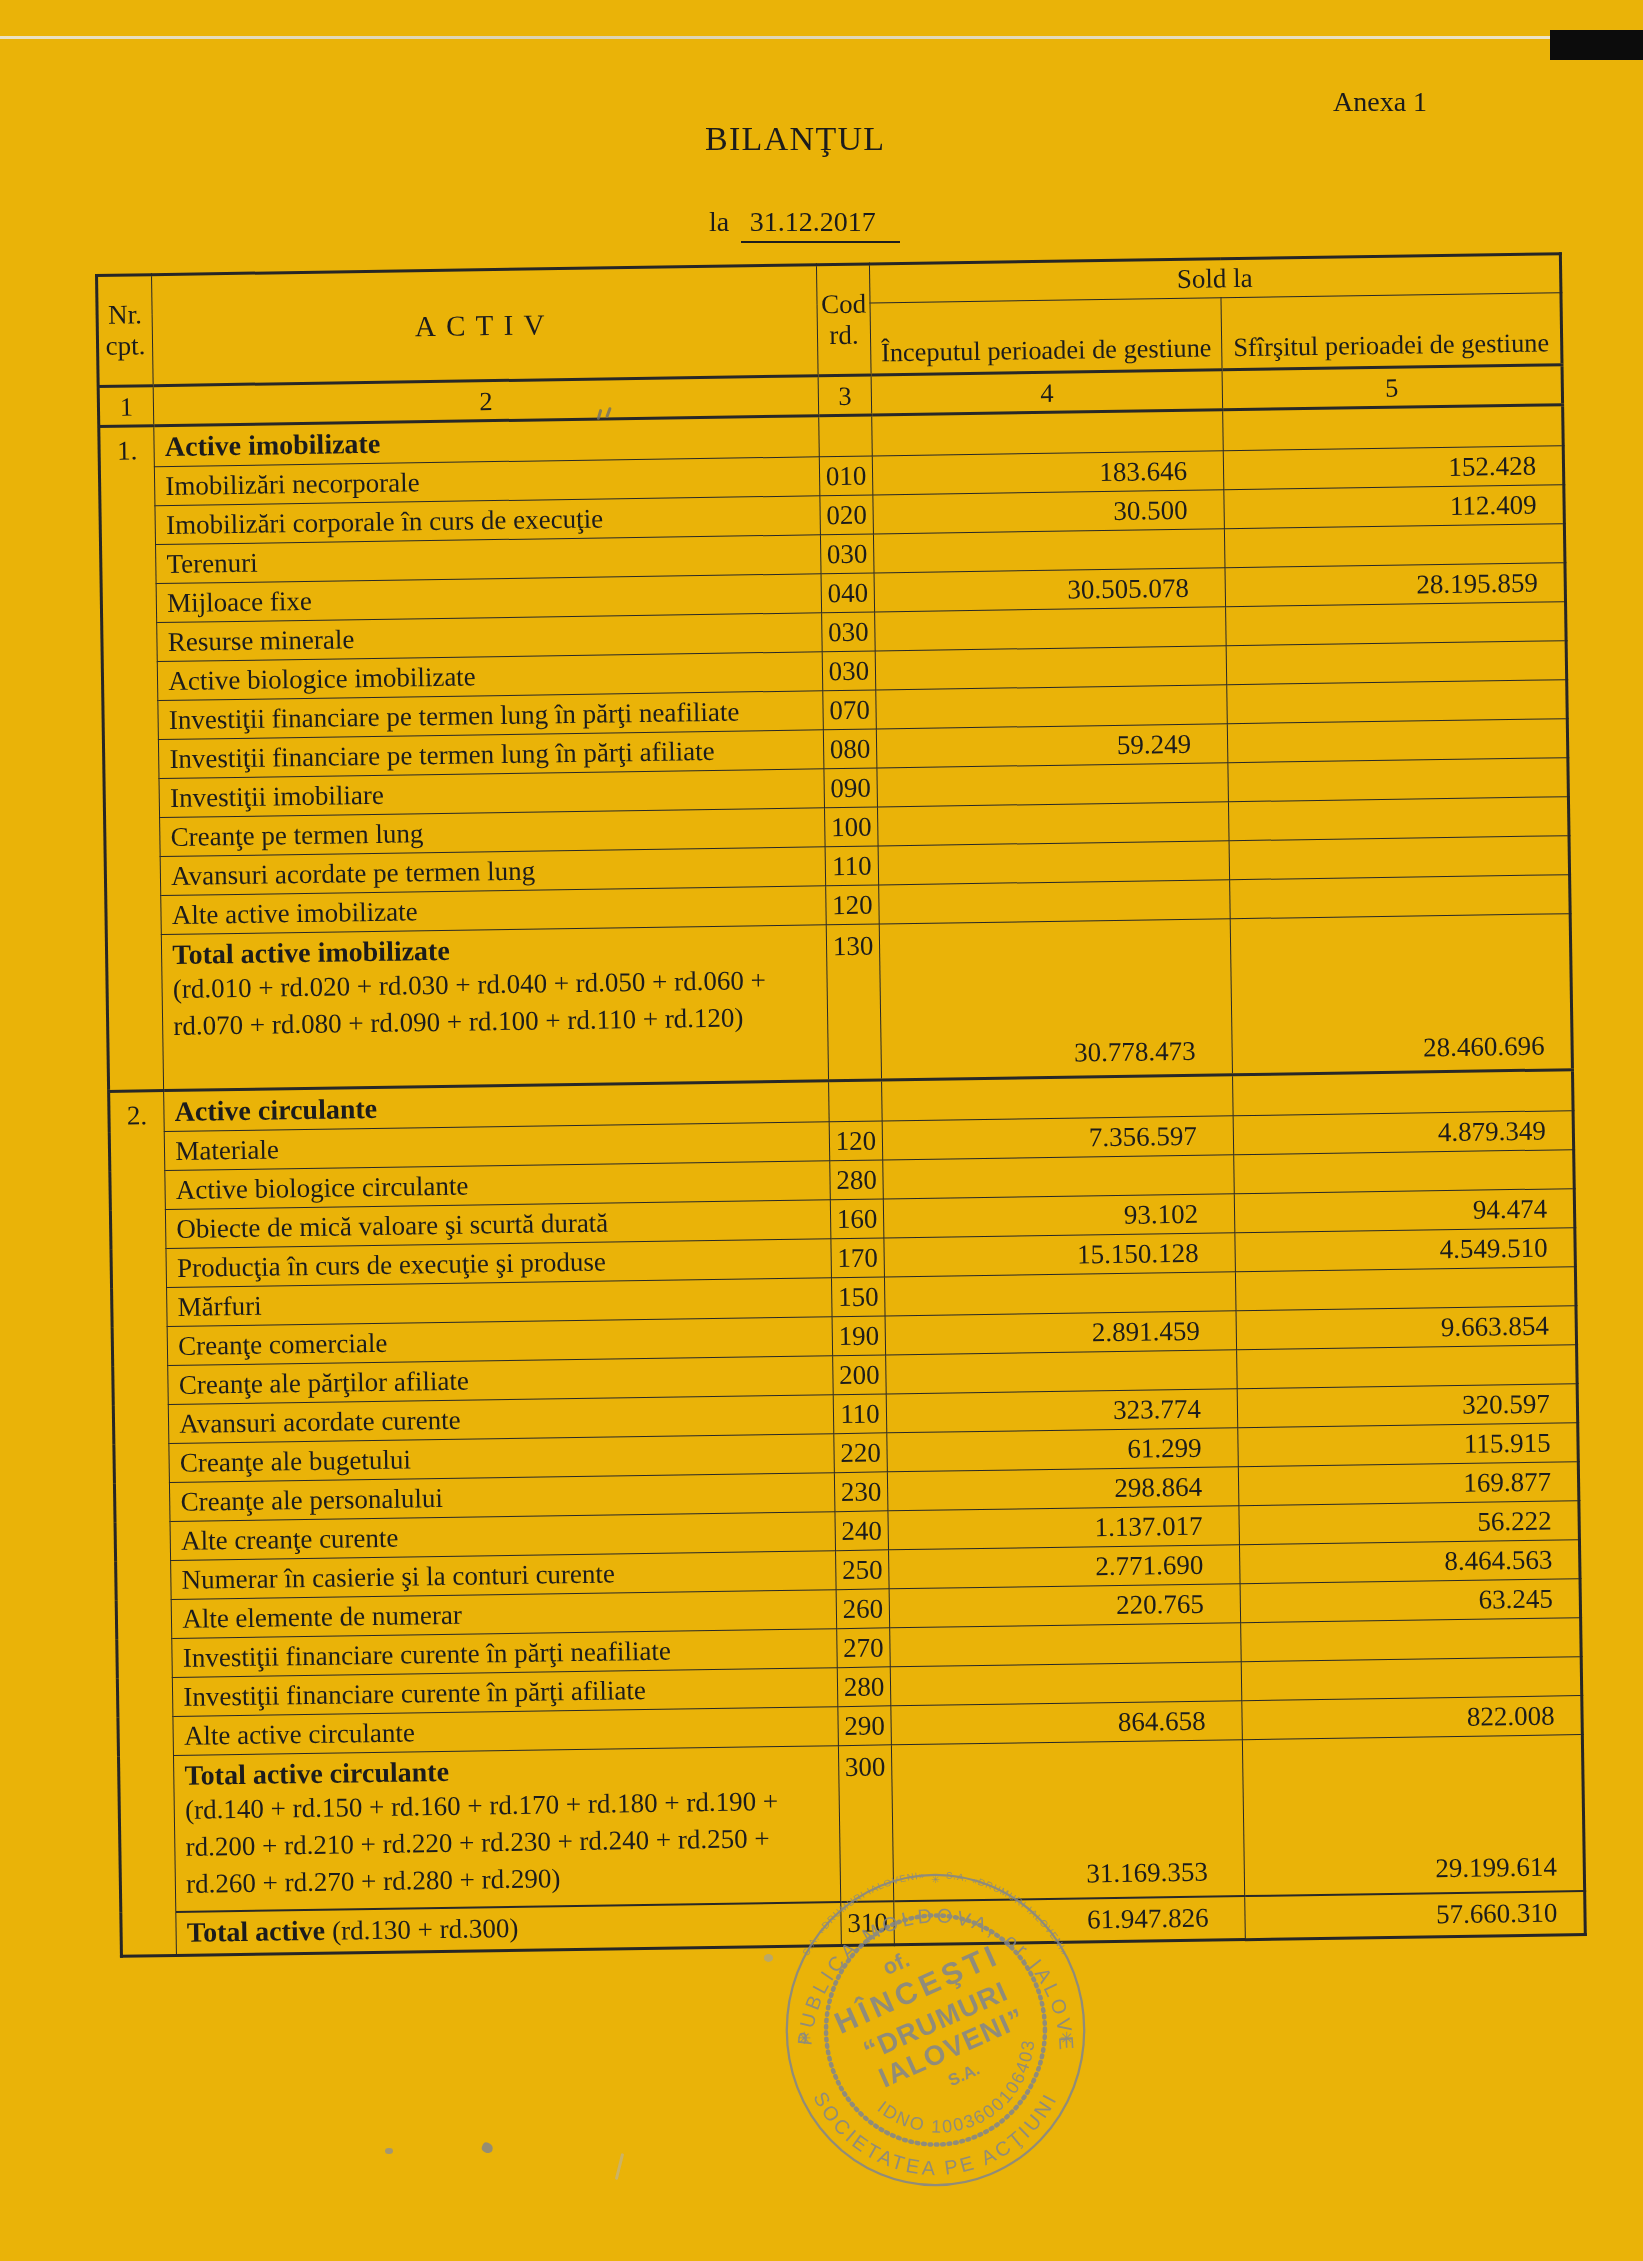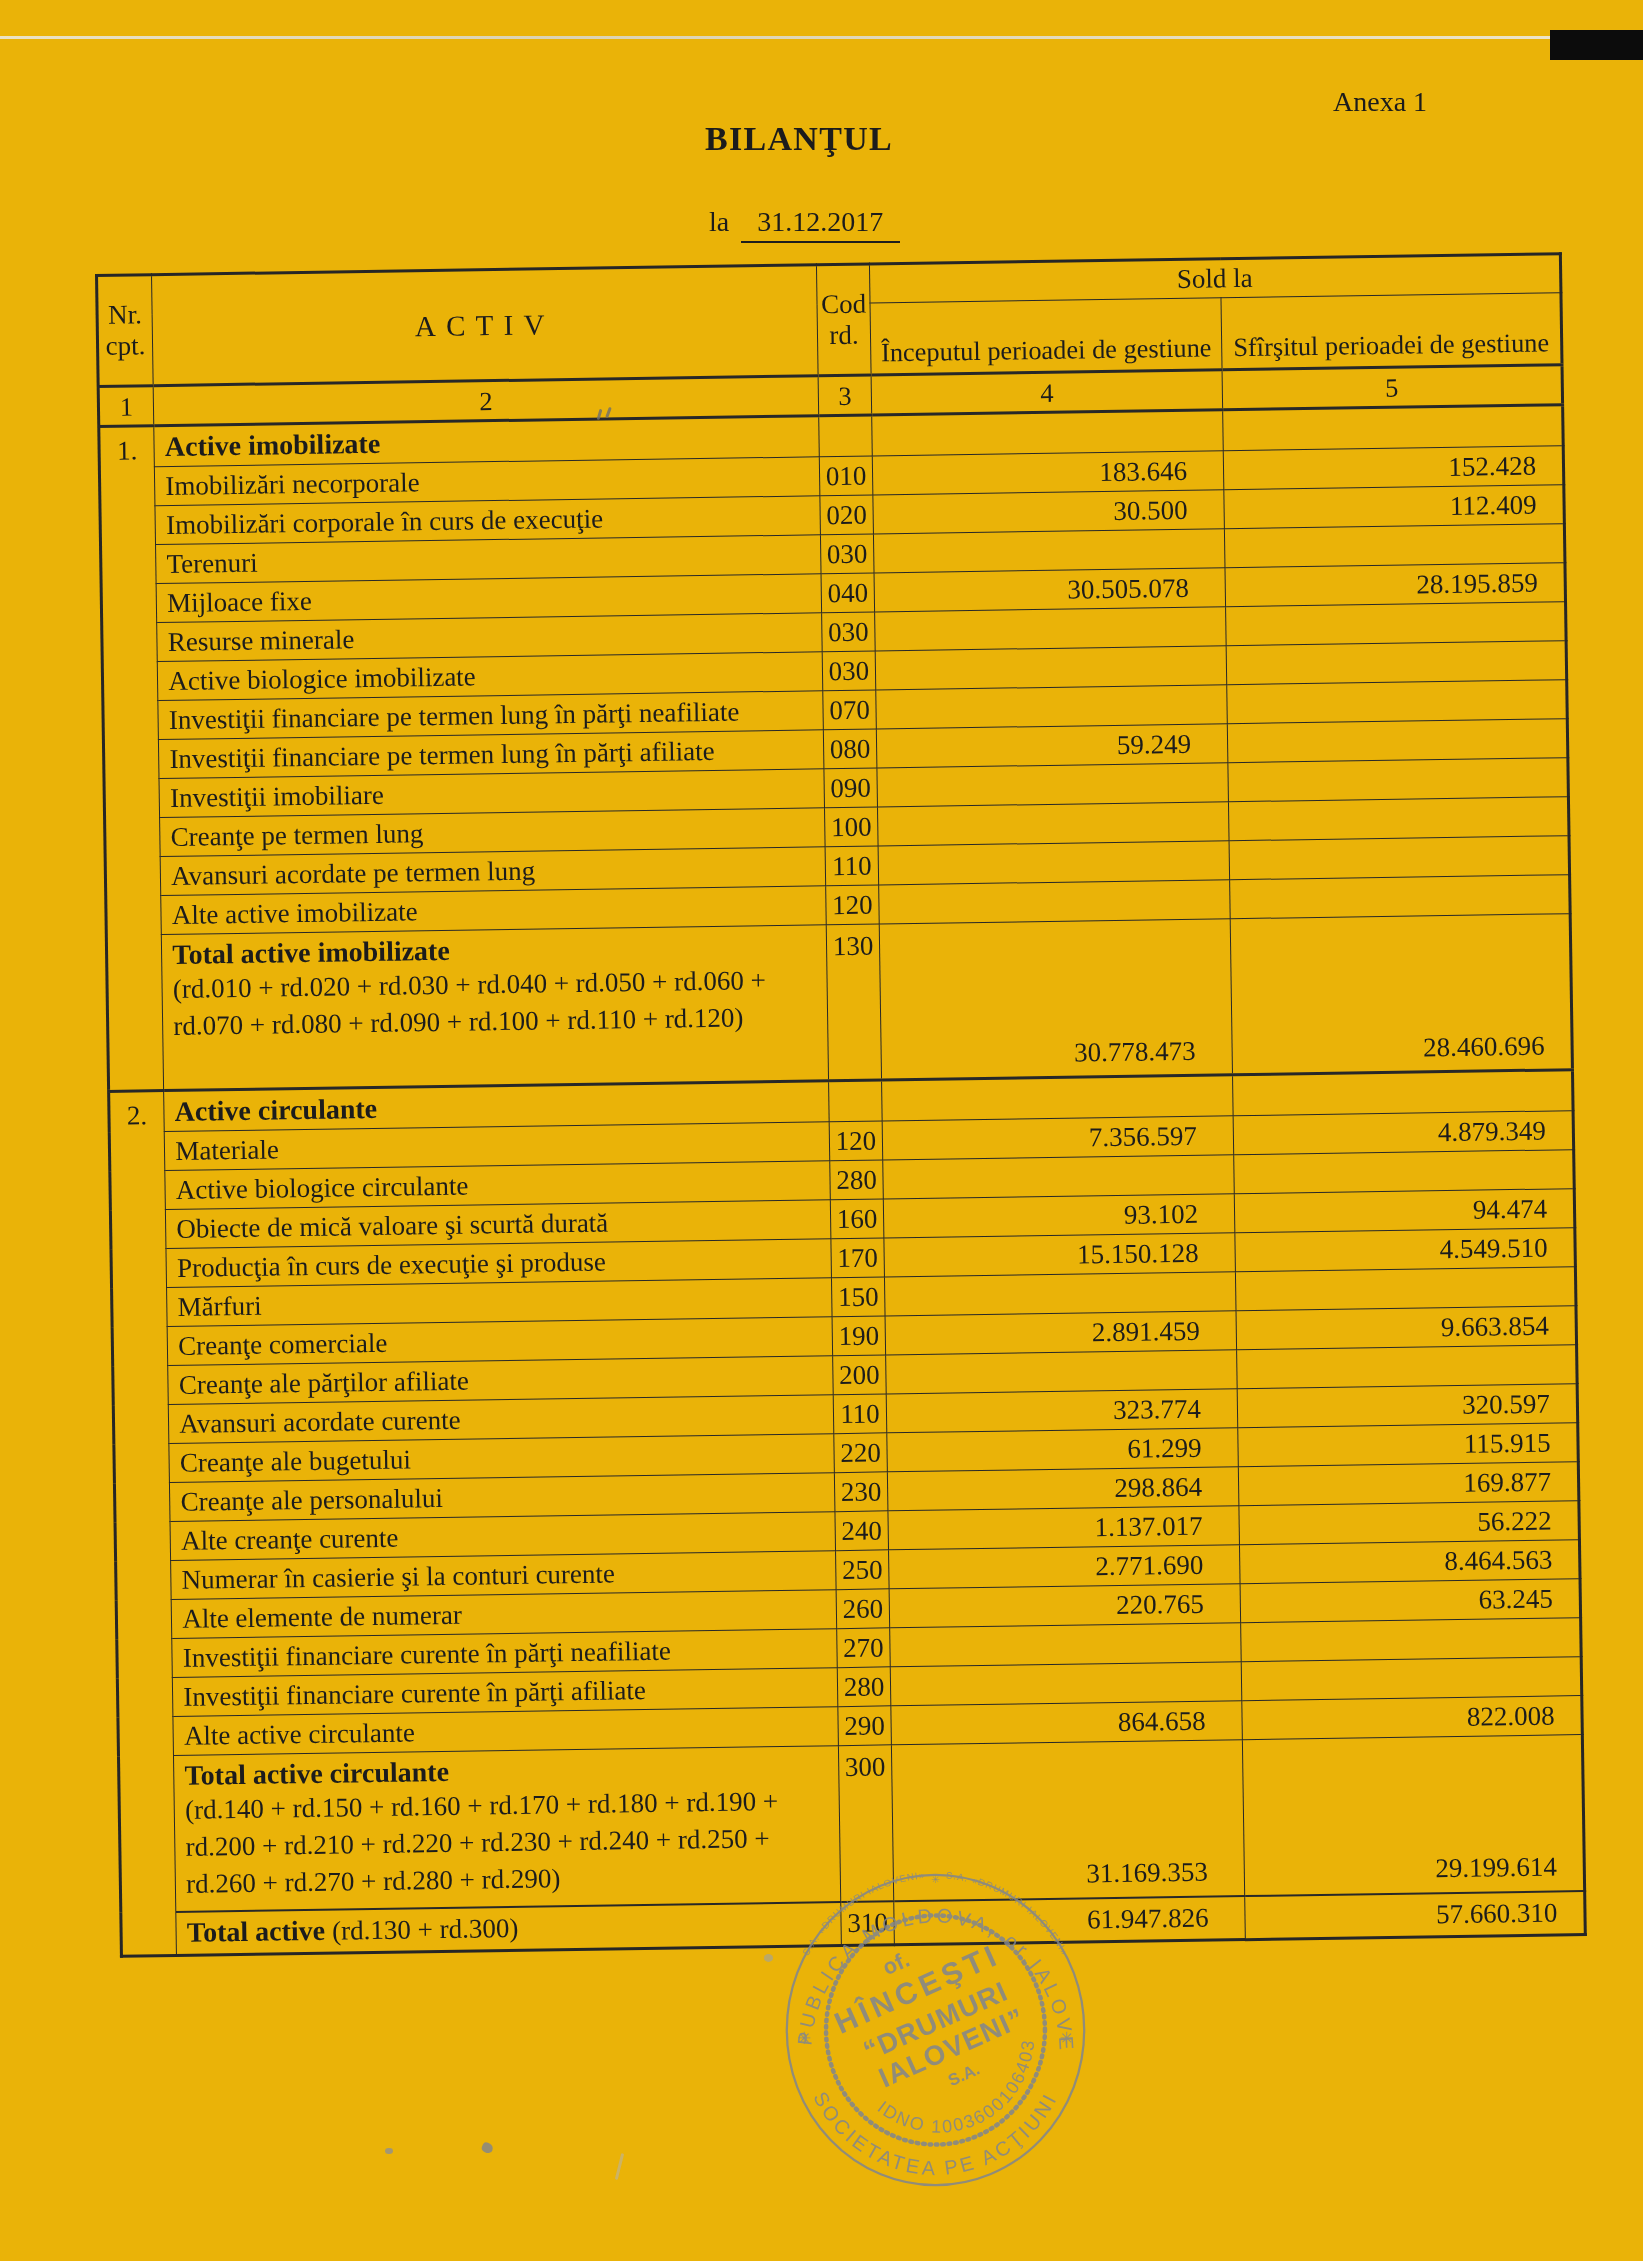--- a/index.html
+++ b/index.html
@@ -15,23 +15,23 @@
   .speck.s2{left:482px;top:2143px;width:11px;height:9.7px;border-radius:40% 60% 55% 45%;
             transform:rotate(24deg);opacity:.85;background:#868686;}
   .speck.s3{left:618px;top:2153px;width:2.6px;height:27px;border-radius:1.3px;
             transform:rotate(14deg);opacity:.55;background:#b3b3b3;}
   .speck.s4{left:764px;top:1954px;width:9px;height:7.7px;opacity:.6;background:#9aa0a8;}
   .tick{position:absolute;width:3.2px;height:11px;background:#6e6e6e;border-radius:1.9px;opacity:.8;}
   .tick.t1{left:598px;top:409px;transform:rotate(16deg);}
   .tick.t2{left:607px;top:407px;transform:rotate(20deg);}
 
   .anexa{position:absolute;left:1333px;top:86px;font-size:28px;}
-  .title{position:absolute;left:705px;top:120px;font-size:34px;font-weight:bold;letter-spacing:1.3px;}
+  .title{position:absolute;left:705px;top:120px;font-size:34px;font-weight:normal;letter-spacing:1.3px;}
   .dateline{position:absolute;left:709px;top:206px;font-size:28px;}
-  .date-u{display:inline-block;min-width:141px;text-align:center;margin-left:11.6px;
+  .date-u{display:inline-block;min-width:141px;text-align:left;margin-left:11.6px;
           padding:0 9px 3.2px 9px;border-bottom:2.6px solid #1e1e1e;}
 
   
   .table-wrap{position:absolute;left:95px;top:274px;transform:rotate(-0.85deg);transform-origin:0 0;}
   table{border-collapse:collapse;table-layout:fixed;width:1463px;border:3.2px solid #262626;}
   th,td{border:1.9px solid #282828;overflow:hidden;}
   thead th{font-weight:normal;font-size:27px;line-height:1.15;}
   th.c-nr{vertical-align:middle;}
   th.c-activ{letter-spacing:10.3px;font-size:29px;vertical-align:middle;}
   th.c-cod{vertical-align:middle;}

